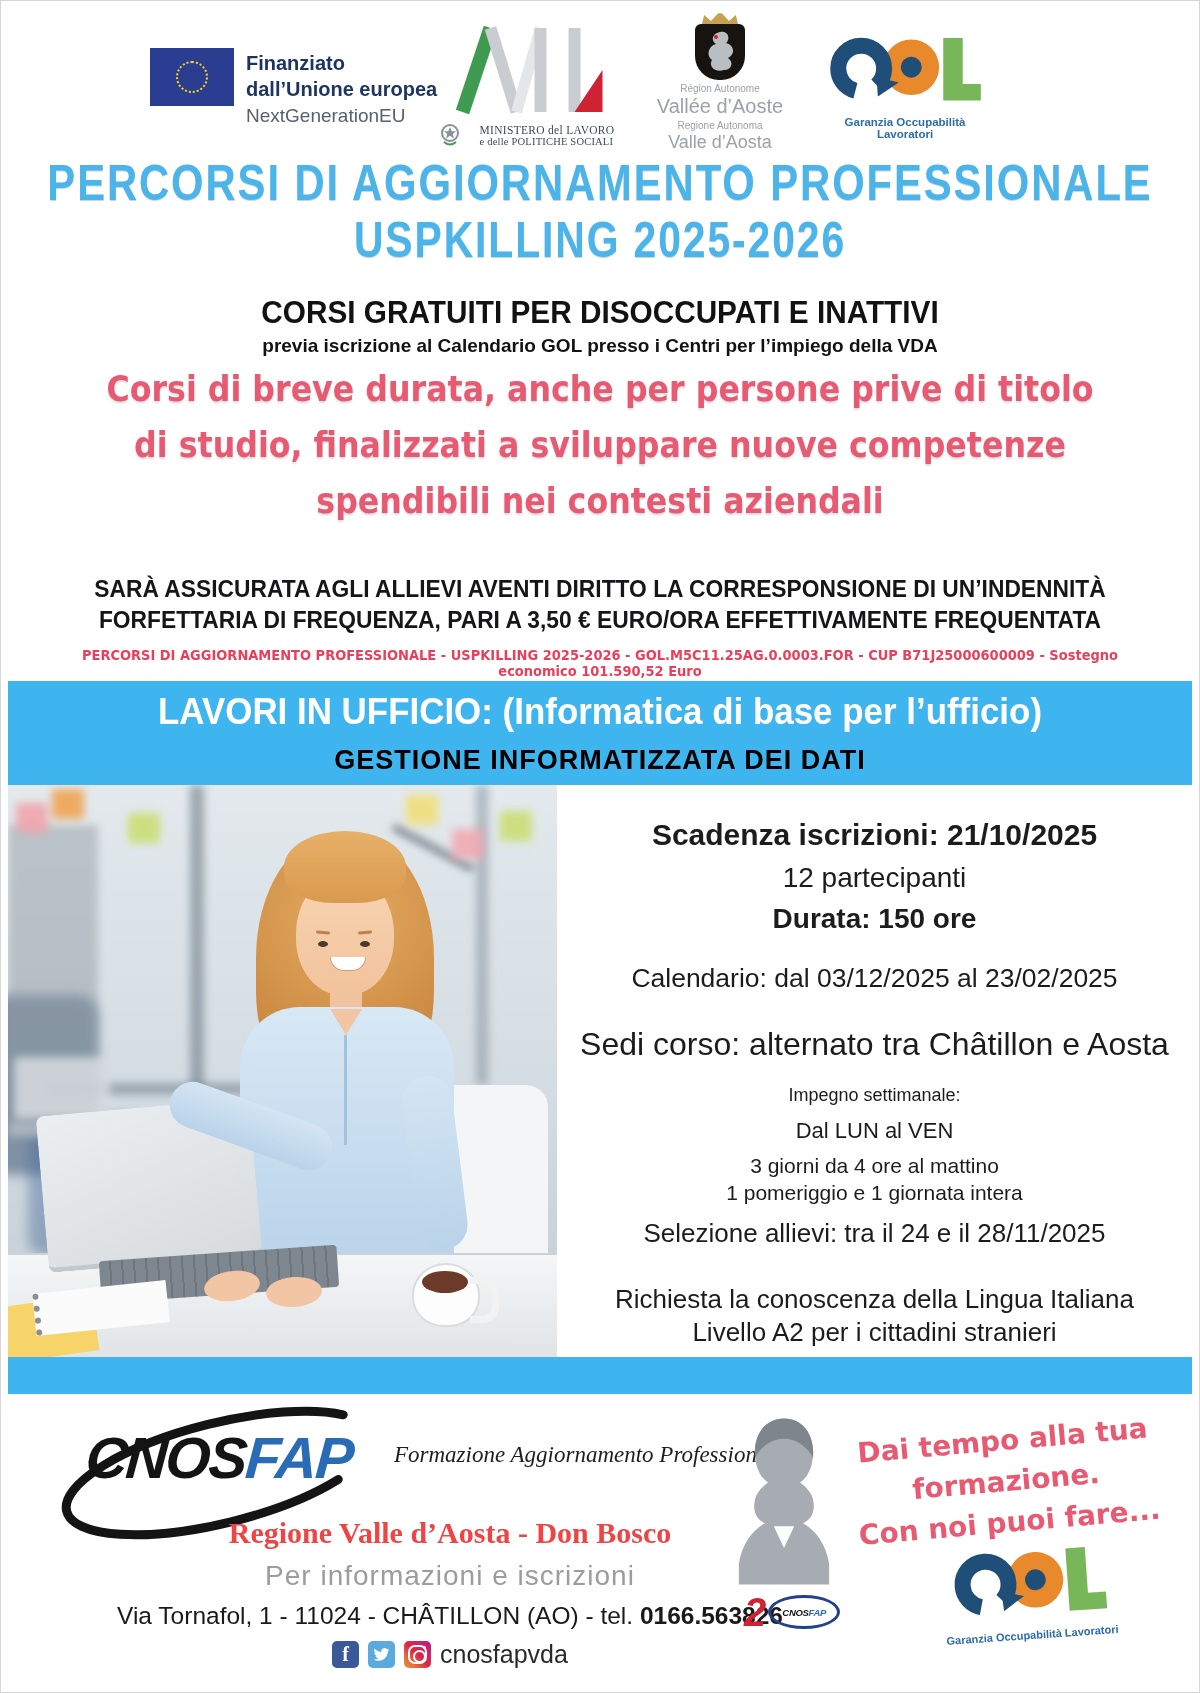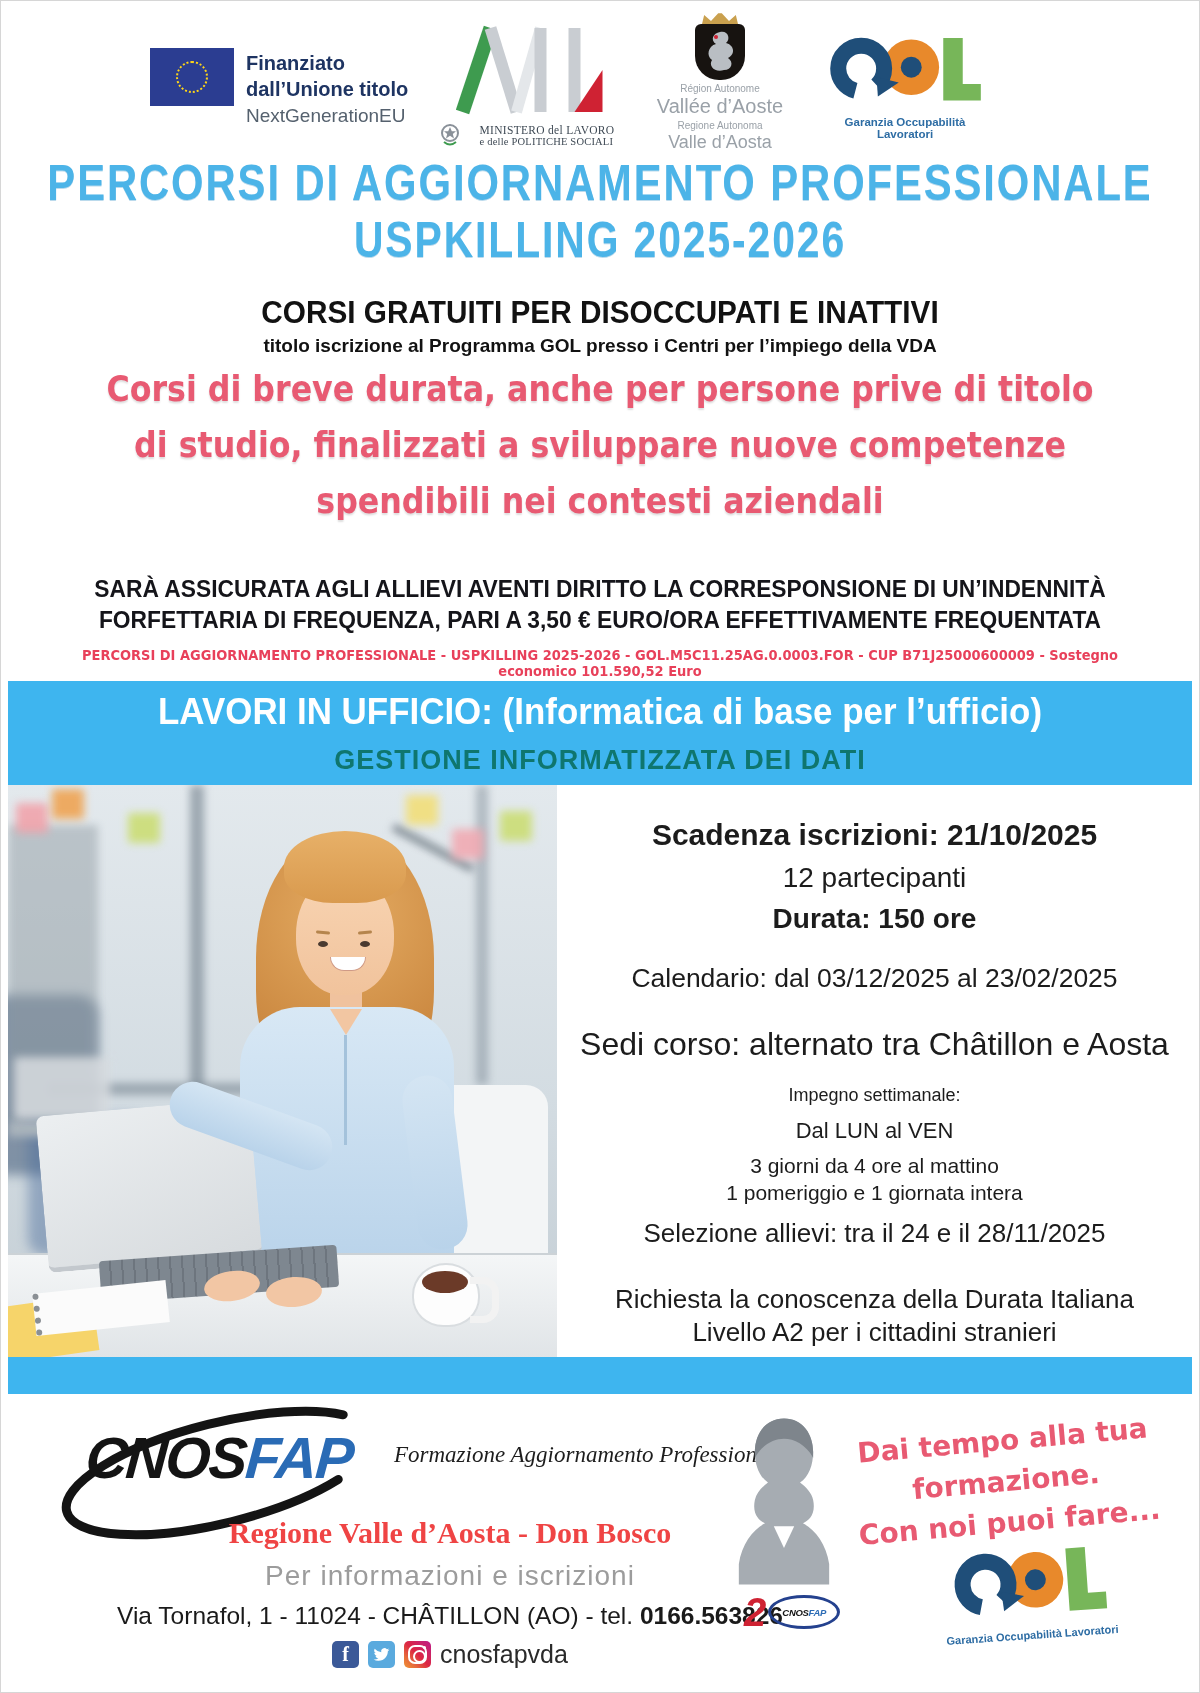--- a/index.html
+++ b/index.html
@@ -44,21 +44,21 @@
     font-size:36px;transform:scaleX(.88);text-shadow:0 2px 2px rgba(0,0,0,.13);}
   .pk1{top:368px;} .pk2{top:424px;} .pk3{top:480px;}
   .indem{font-size:23.5px;font-weight:bold;color:#15151a;transform:scaleX(.97);}
   .in1{top:576px;} .in2{top:607px;}
   .fine{top:647px;font-family:"DejaVu Sans",sans-serif;font-size:14px;font-weight:bold;
     color:#e8405a;transform:scaleX(.93);}
 
   
   .banner{left:8px;top:681px;width:1184px;height:104px;background:#3eb5ef;}
   .ban1{top:691px;font-size:36px;font-weight:bold;color:#fff;transform:scaleX(.97);}
-  .ban2{top:745px;font-size:27px;font-weight:bold;color:#0f766e;letter-spacing:1px;}
+  .ban2{top:745px;font-size:27px;font-weight:bold;color:#000000;letter-spacing:1px;}
 
   
   .photo{left:8px;top:785px;width:549px;height:572px;overflow:hidden;background:#cdd6dd;}
   .photo *{position:absolute;}
   .ph-wall{left:0;top:0;width:549px;height:572px;
     background:linear-gradient(180deg,#e3e9ed 0%,#d3dce2 55%,#c2ccd3 100%);}
   .blur{filter:blur(4px);}
   .blur2{filter:blur(6px);}
   .note{width:32px;height:30px;border-radius:2px;opacity:.85;}
   .mull{background:#62717e;opacity:.55;}
@@ -155,21 +155,21 @@
   .gol-f .gol-cap{font-size:11px;}
 </style>
 </head>
 <body>
 
 <div class="abs eu-flag">
   <div class="eu-stars"></div>
 </div>
 <div class="abs eu-text">
   <div class="eu-b">Finanziato</div>
-  <div class="eu-b">dall’Unione titolo</div>
+  <div class="eu-b">dall’Unione europea</div>
   <div class="eu-n">NextGenerationEU</div>
 </div>
 
 <div class="abs ml">
   <svg width="175" height="96" viewBox="0 0 170 96">
     <line x1="20" y1="92" x2="48" y2="8" stroke="#3e9b4f" stroke-width="14"></line>
     <line x1="48" y1="8" x2="74" y2="92" stroke="#c9cdd2" stroke-width="12"></line>
     <line x1="74" y1="92" x2="98" y2="8" stroke="#e4e7ea" stroke-width="11"></line>
     <line x1="98" y1="8" x2="98" y2="92" stroke="#c9cdd2" stroke-width="12"></line>
     <line x1="132" y1="8" x2="132" y2="92" stroke="#c9cdd2" stroke-width="12"></line>
@@ -210,21 +210,21 @@
     <circle cx="124" cy="50" r="15" fill="#1f4e79"></circle>
     <path d="M170 8 h28 v66 h26 v24 h-54 Z" fill="#77b659"></path>
   </svg>
   <div class="gol-cap">Garanzia Occupabilità Lavoratori</div>
 </div>
 
 <div class="abs ctr title-line tl1">PERCORSI DI AGGIORNAMENTO PROFESSIONALE</div>
 <div class="abs ctr title-line tl2">USPKILLING 2025-2026</div>
 
 <div class="abs ctr free">CORSI GRATUITI PER DISOCCUPATI E INATTIVI</div>
-<div class="abs ctr previa">titolo iscrizione al Programma GOL presso i Centri per l’impiego della VDA</div>
+<div class="abs ctr previa">previa iscrizione al Calendario GOL presso i Centri per l’impiego della VDA</div>
 
 <div class="abs ctr pink pk1">Corsi di breve durata, anche per persone prive di titolo</div>
 <div class="abs ctr pink pk2">di studio, finalizzati a sviluppare nuove competenze</div>
 <div class="abs ctr pink pk3">spendibili nei contesti aziendali</div>
 
 <div class="abs ctr indem in1">SARÀ ASSICURATA AGLI ALLIEVI AVENTI DIRITTO LA CORRESPONSIONE DI UN’INDENNITÀ</div>
 <div class="abs ctr indem in2">FORFETTARIA DI FREQUENZA, PARI A 3,50 € EURO/ORA EFFETTIVAMENTE FREQUENTATA</div>
 
 <div class="abs ctr fine">PERCORSI DI AGGIORNAMENTO PROFESSIONALE - USPKILLING 2025-2026 - GOL.M5C11.25AG.0.0003.FOR - CUP B71J25000600009 - Sostegno economico 101.590,52 Euro</div>
 
@@ -283,21 +283,21 @@
 <div class="abs colctr det d-deadline">Scadenza iscrizioni: 21/10/2025</div>
 <div class="abs colctr det d-part">12 partecipanti</div>
 <div class="abs colctr det d-dur">Durata: 150 ore</div>
 <div class="abs colctr det d-cal">Calendario: dal 03/12/2025 al 23/02/2025</div>
 <div class="abs colctr det d-loc">Sedi corso: alternato tra Châtillon e Aosta</div>
 <div class="abs colctr det d-wt">Impegno settimanale:</div>
 <div class="abs colctr det d-wd">Dal LUN al VEN</div>
 <div class="abs colctr det d-wm">3 giorni da 4 ore al mattino</div>
 <div class="abs colctr det d-wa">1 pomeriggio e 1 giornata intera</div>
 <div class="abs colctr det d-sel">Selezione allievi: tra il 24 e il 28/11/2025</div>
-<div class="abs colctr det d-l1">Richiesta la conoscenza della Durata Italiana</div>
+<div class="abs colctr det d-l1">Richiesta la conoscenza della Lingua Italiana</div>
 <div class="abs colctr det d-l2">Livello A2 per i cittadini stranieri</div>
 
 <div class="abs bluebar"></div>
 
 <svg class="abs swoosh" viewBox="0 0 348 154">
   <ellipse cx="174" cy="77" rx="158" ry="50" fill="none" stroke="#141414" stroke-width="9" transform="rotate(-14 174 77)" stroke-dasharray="600 140" stroke-dashoffset="-60" stroke-linecap="round"></ellipse>
 </svg>
 <div class="abs cnos-text"><span class="cnos-black">CNOS</span><span class="cnos-blue">FAP</span></div>
 
 <div class="abs cnos-desc">

